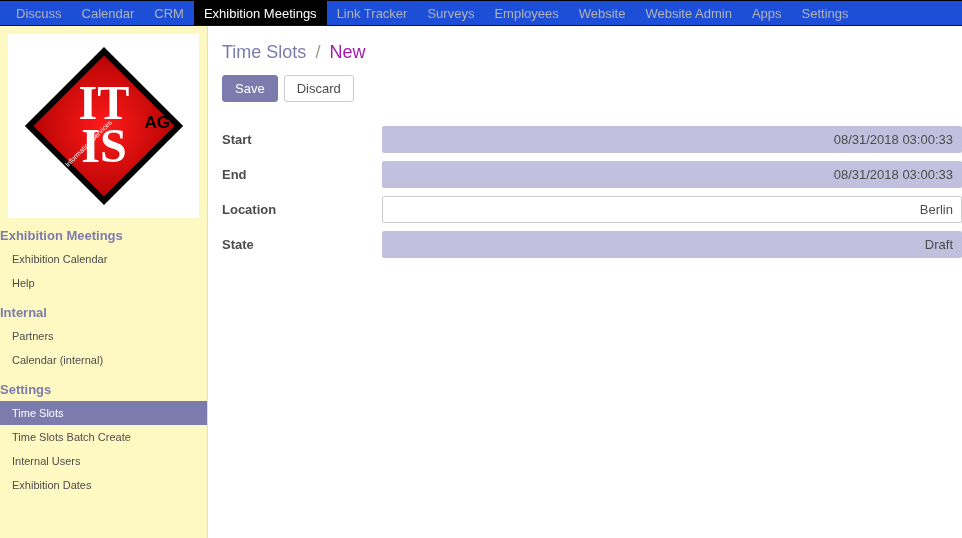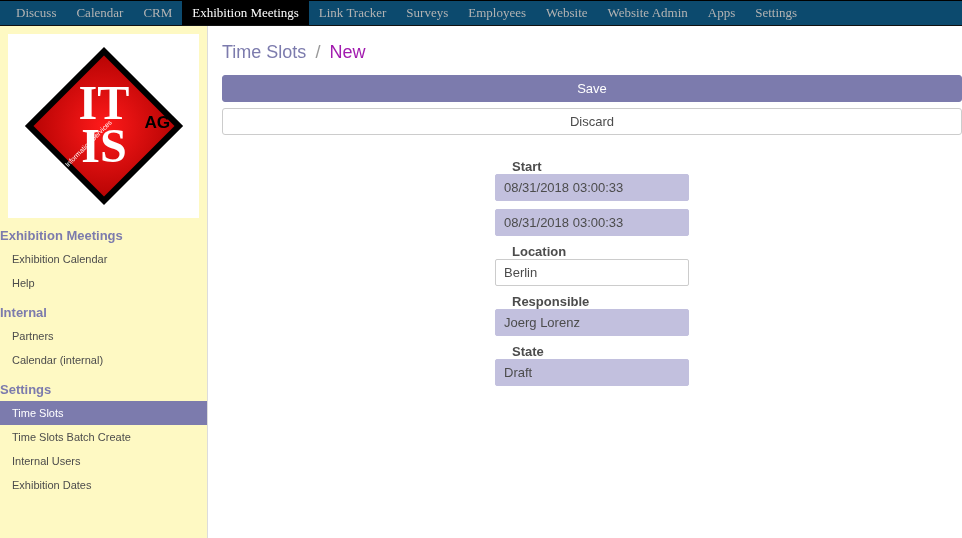--- a/index.html
+++ b/index.html
@@ -1,19 +1,19 @@
 <!DOCTYPE html>
 <html><head>
 <meta charset="utf-8">
 <style>
 * { box-sizing: border-box; margin: 0; padding: 0; }
 body { font-family: Arial, Helvetica, sans-serif; font-size: 13px; color: #4c4c4c; background: #fff; }
 
 
-.topnav { background: #0c4a6e; border-top: 1px solid #000; border-bottom: 1px solid #111; display: flex; height: 26px; align-items: stretch; padding-left: 6px; font-family: Liberation Serif, serif; }
+.topnav { background: #1d4ed8; border-top: 1px solid #000; border-bottom: 1px solid #111; display: flex; height: 26px; align-items: stretch; padding-left: 6px; }
 .topnav a { color: #b3b3b3; text-decoration: none; padding: 5px 10px; font-size: 13px; display: flex; align-items: center; }
 .topnav a.active { background: #000; color: #fff; }
 
 
 .wrap { display: flex; height: calc(538px - 26px); }
 .sidebar { width: 208px; background: #fef9c3; border-right: 1px solid #dcdcdc; }
 .main { flex: 1; padding: 16px 0 0 14px; }
 
 
 .logo-box { background: #fff; margin: 8px 8px 0 8px; padding: 6px; display: flex; justify-content: center; }
@@ -24,29 +24,29 @@
 .side-item { display: block; color: #4c4c4c; text-decoration: none; padding: 6px 6px 6px 12px; font-size: 11px; }
 .side-item.active { background: #7c7bad; color: #fff; }
 
 
 .breadcrumb { font-size: 18px; padding-bottom: 12px; }
 .breadcrumb .bc-link { color: #7c7bad; text-decoration: none; }
 .breadcrumb .bc-sep { color: #999; padding: 0 4px; }
 .breadcrumb .bc-cur { color: #a21caf; }
 
 
-.btn-row { display: flex; gap: 6px; margin-bottom: 24px; flex-direction: column; }
+.btn-row { display: flex; gap: 6px; margin-bottom: 24px; }
 .btn { border: 1px solid #ccc; background: #fff; color: #4c4c4c; padding: 5px 12px; font-size: 13px; border-radius: 3px; cursor: pointer; }
 .btn.primary { background: #7c7bad; color: #fff; border-color: #7c7bad; }
 
 
-.form-row { display: flex; align-items: center; margin-bottom: 8px; flex-direction: column; }
+.form-row { display: flex; align-items: center; margin-bottom: 8px; }
 .form-label { width: 160px; font-weight: bold; color: #4c4c4c; font-size: 13px; }
 .form-value { flex: 1; }
-.form-input { width: 100%; border: 1px solid #c2c0de; background: #c2c0de; color: #4c4c4c; padding: 5px 8px; font-size: 13px; border-radius: 2px; }
+.form-input { width: 100%; border: 1px solid #c2c0de; background: #c2c0de; color: #4c4c4c; padding: 5px 8px; font-size: 13px; border-radius: 2px; text-align: right; }
 .form-input.plain { background: #fff; border: 1px solid #ccc; }
 </style>
 </head>
 <body>
 
 <div class="topnav">
   <a href="#">Discuss</a>
   <a href="#">Calendar</a>
   <a href="#">CRM</a>
   <a href="#" class="active">Exhibition Meetings</a>
@@ -105,29 +105,26 @@
       <button class="btn primary">Save</button>
       <button class="btn">Discard</button>
     </div>
 
     <div class="form">
       <div class="form-row">
         <div class="form-label">Start</div>
         <div class="form-value"><input class="form-input" value="08/31/2018 03:00:33" style=""></div>
       </div>
       <div class="form-row">
+        <div class="form-label">End</div>
         <div class="form-value"><input class="form-input" value="08/31/2018 03:00:33" style=""></div>
       </div>
       <div class="form-row">
         <div class="form-label">Location</div>
         <div class="form-value"><input class="form-input plain" value="Berlin" style=""></div>
-      </div>
-      <div class="form-row">
-        <div class="form-label">Responsible</div>
-        <div class="form-value"><input class="form-input" value="Joerg Lorenz" style=""></div>
       </div>
       <div class="form-row">
         <div class="form-label">State</div>
         <div class="form-value"><input class="form-input" value="Draft" style=""></div>
       </div>
     </div>
   </div>
 </div>
 
 </body></html>

